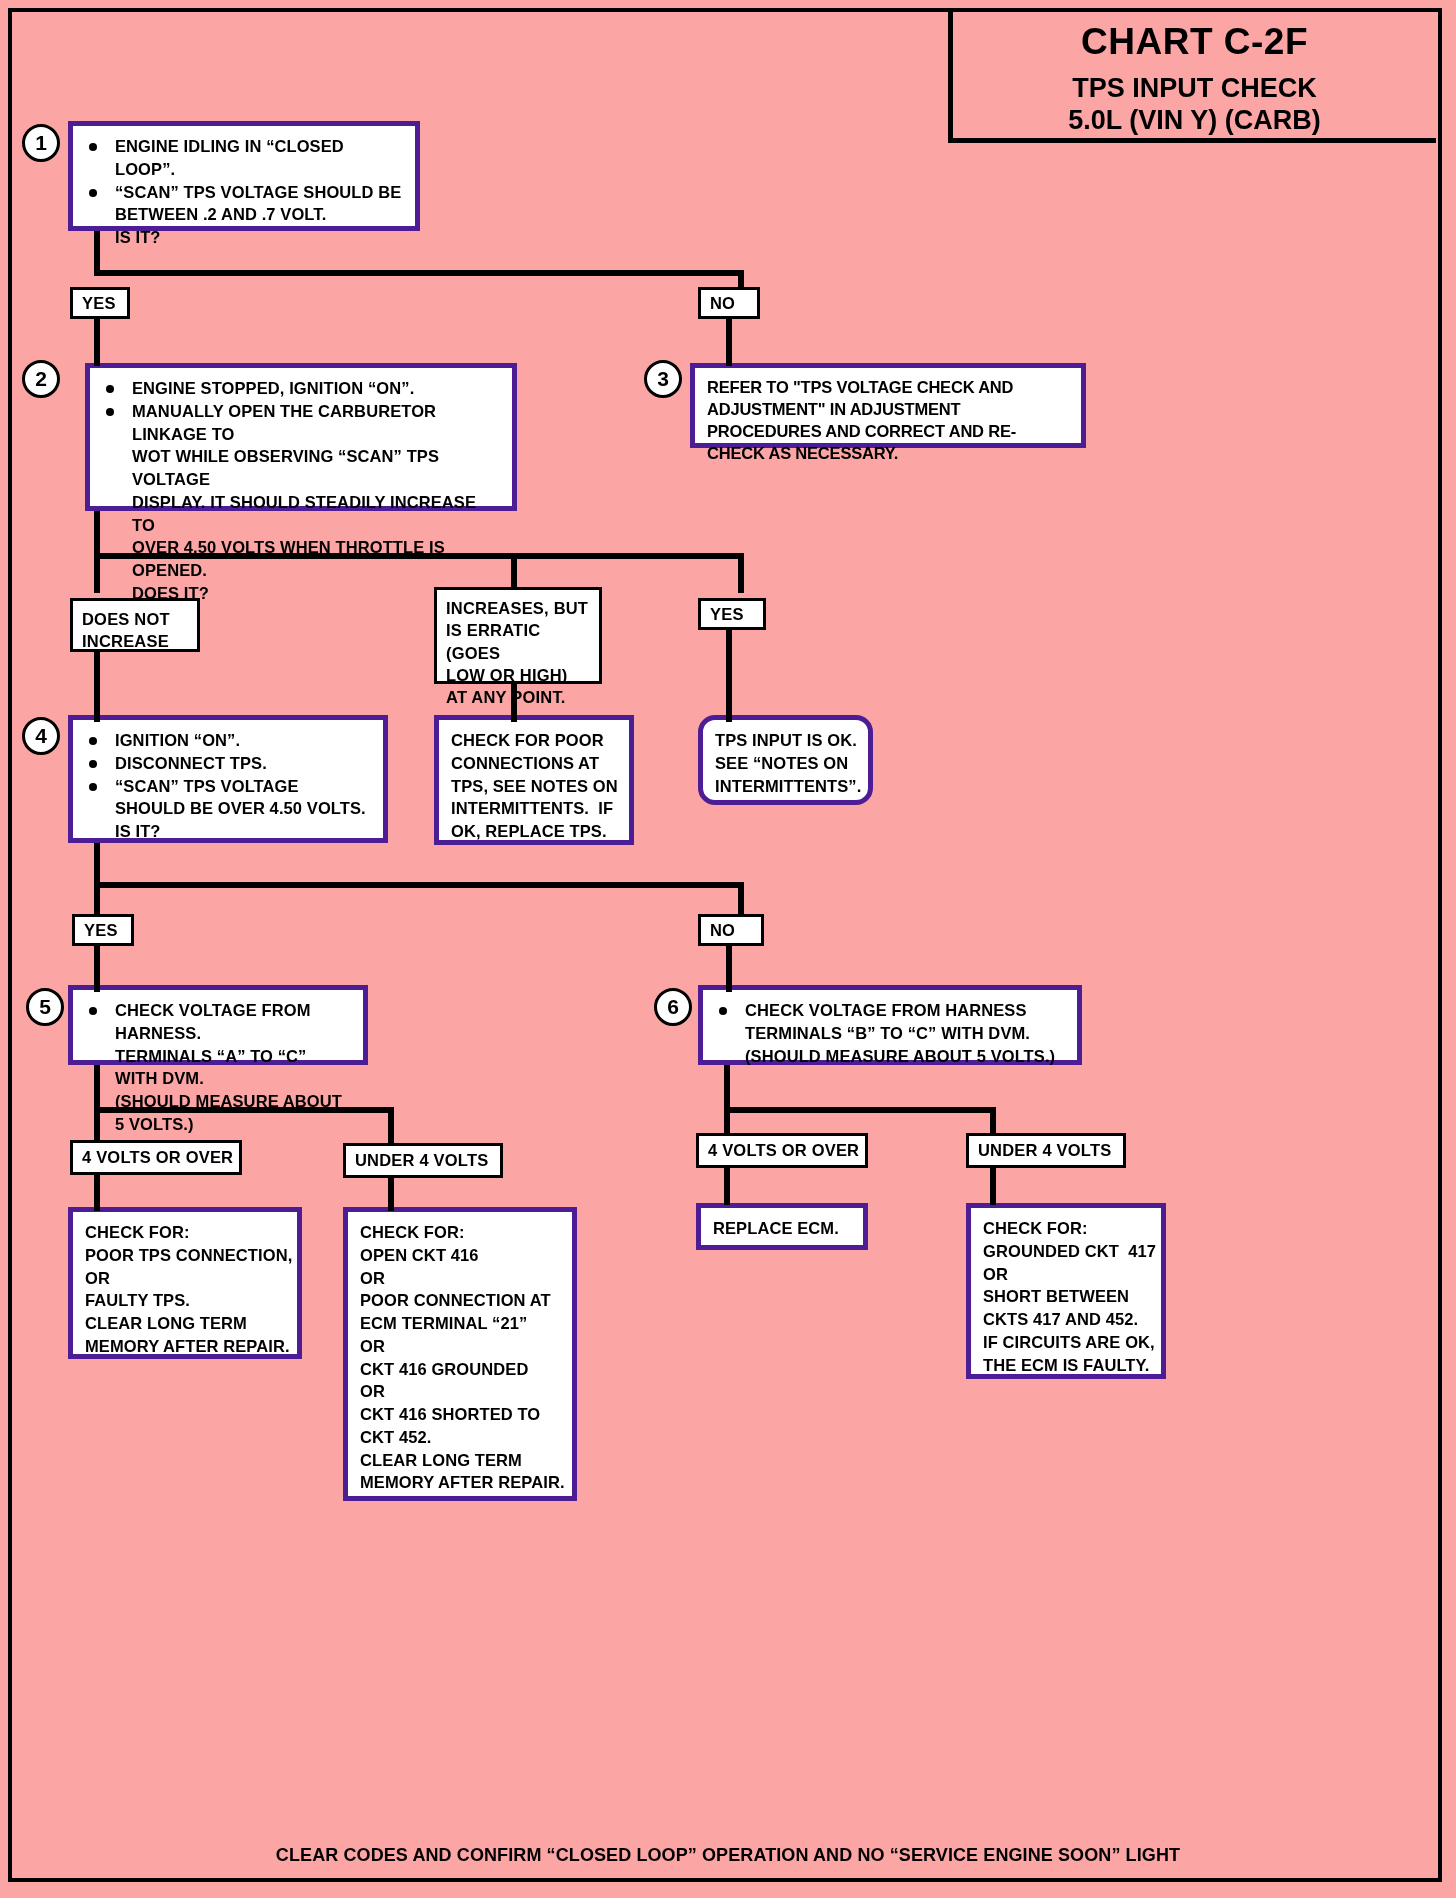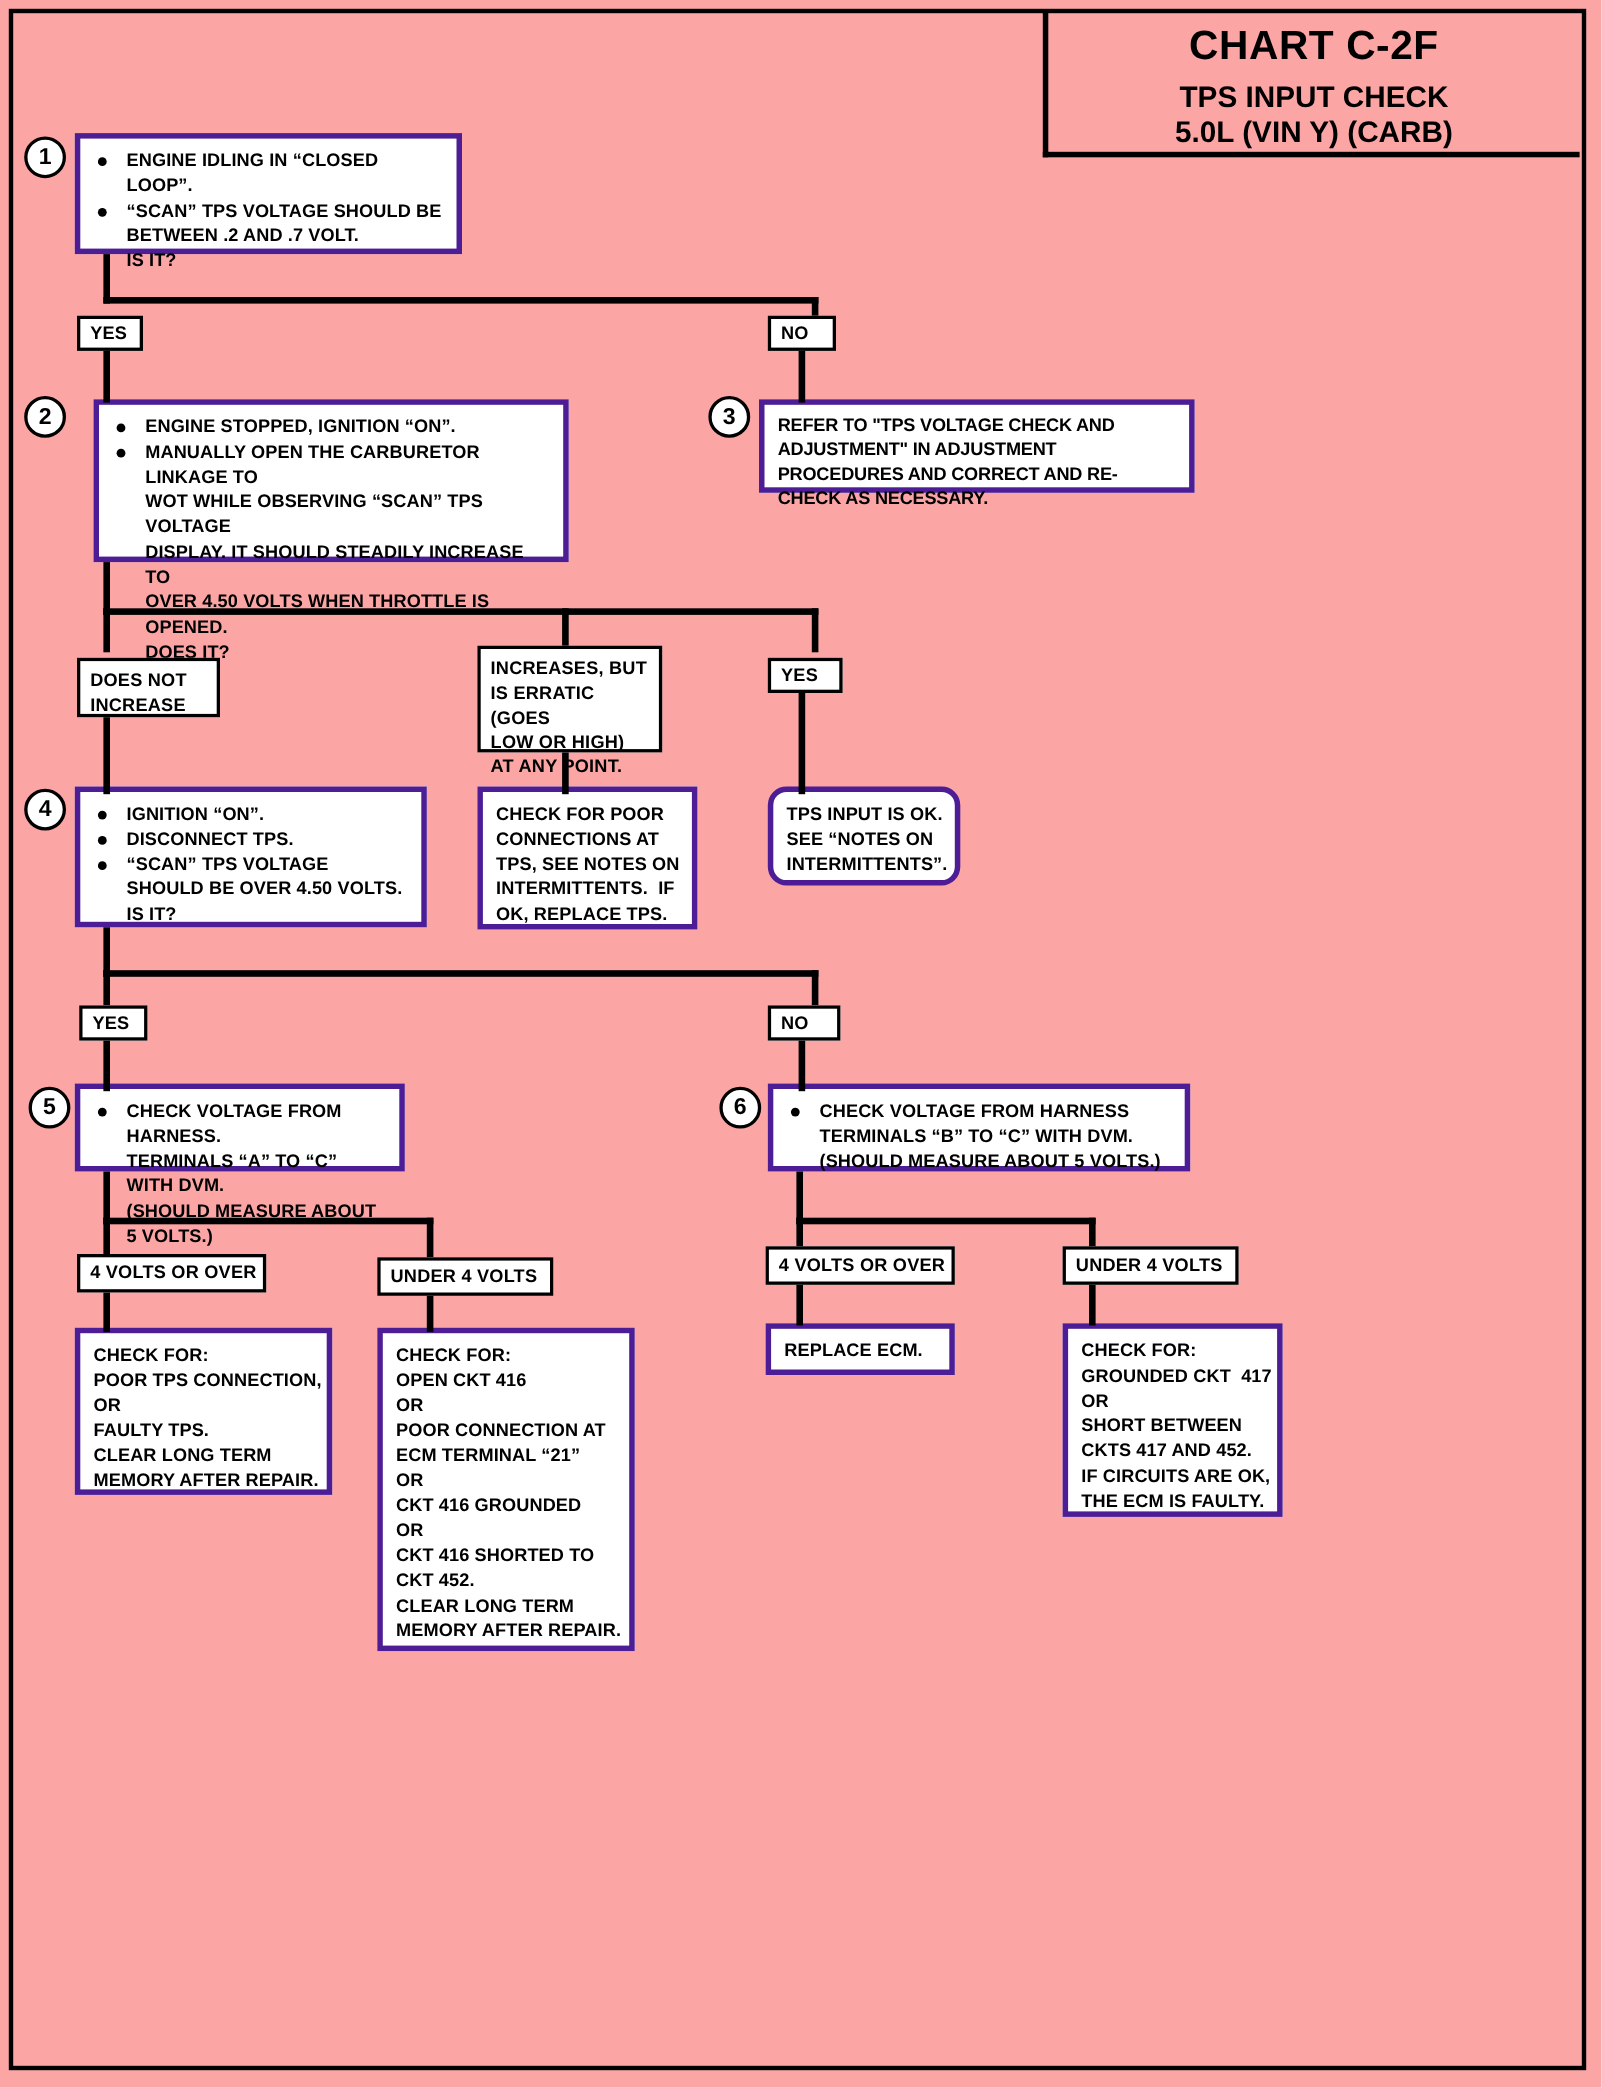--- a/index.html
+++ b/index.html
@@ -363,14 +363,15 @@
       <div>CHECK FOR:</div>
       <div>GROUNDED CKT  417</div>
       <div>OR</div>
       <div>SHORT BETWEEN</div>
       <div>CKTS 417 AND 452.</div>
       <div>IF CIRCUITS ARE OK,</div>
       <div>THE ECM IS FAULTY.</div>
     </div>
   </div>
 
+  <div class="footer" style="top:1845px;">CLEAR CODES AND CONFIRM “CLOSED LOOP” OPERATION AND NO “SERVICE ENGINE SOON” LIGHT</div>
 
 </div>
 
 </body></html>

